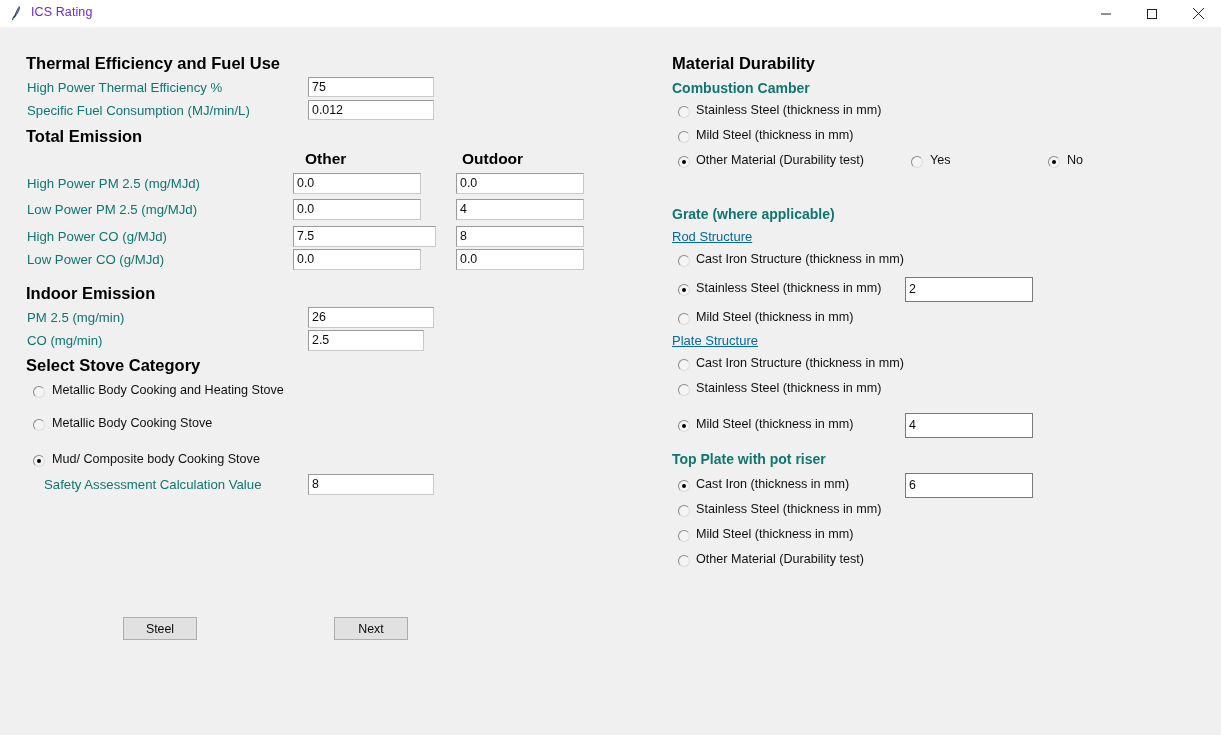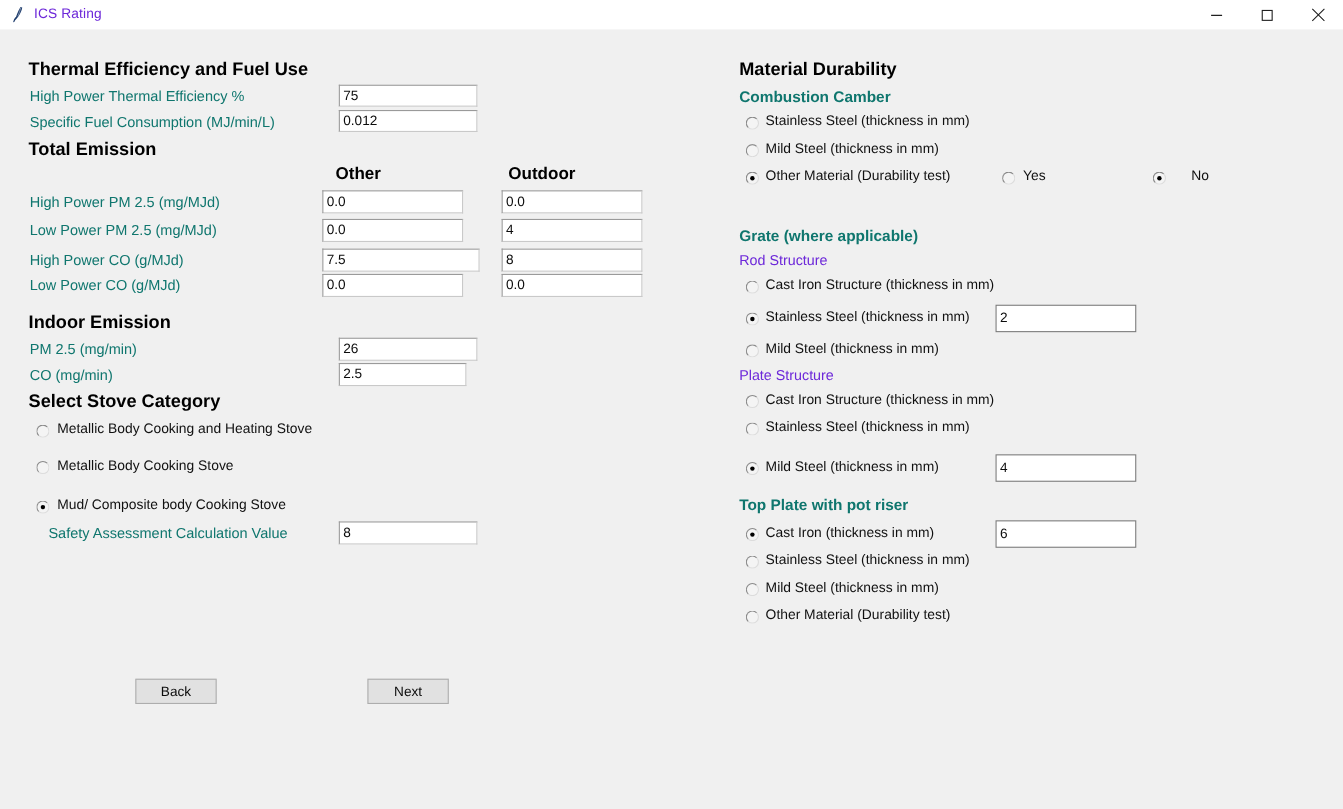--- a/index.html
+++ b/index.html
@@ -48,21 +48,21 @@
     font-weight:bold;font-size:16.5px;color:#000;
     white-space:nowrap;
   }
   .h-med{
     font-family:"Liberation Sans",sans-serif;
     font-weight:bold;font-size:14px;color:#0f766e;
     white-space:nowrap;
   }
   .h-under{
     font-family:"Liberation Sans",sans-serif;
-    font-size:13px;color:#6d28d9;
+    font-size:13px;color:#0369a1;text-decoration:underline;
     white-space:nowrap;
   }
   .col-head{
     font-family:"Liberation Sans",sans-serif;
     font-weight:bold;font-size:15.5px;color:#000;
     white-space:nowrap;
   }
   
   .lbl{
     font-family:"Liberation Sans",sans-serif;
@@ -212,21 +212,21 @@
   </div>
 
   <div class="abs" style="left:33px;top:388px;width:400px;height:22px;">
     <span class="radio" style="left:0;top:4px;"></span>
     <span class="rlbl" style="position:absolute;left:19px;top:1px;">Metallic Body Cooking Stove</span>
   </div>
 
   <div class="abs lbl" style="left:44px;top:450px;">Safety Assessment Calculation Value</div>
   <div class="abs tbox" style="left:308px;top:447px;width:126px;height:21px;">8</div>
 
-  <div class="pbtn" style="left:123px;top:590px;width:74px;height:23px;">Back</div>
+  <div class="pbtn" style="left:123px;top:590px;width:74px;height:23px;">Steel</div>
   <div class="pbtn" style="left:334px;top:590px;width:74px;height:23px;">Next</div>
 
   <div class="abs h-big" style="left:672px;top:27px;">Material Durability</div>
 
   <div class="abs h-med" style="left:672px;top:53px;">Combustion Camber</div>
 
   <div class="abs" style="left:678px;top:76px;width:300px;height:20px;">
     <span class="radio" style="left:0;top:3px;"></span>
     <span class="rlbl" style="position:absolute;left:18px;top:0px;">Stainless Steel (thickness in mm)</span>
   </div>
@@ -241,21 +241,21 @@
     <span class="rlbl" style="position:absolute;left:18px;top:0px;">Other Material (Durability test)</span>
   </div>
 
   <div class="abs" style="left:911px;top:126px;width:90px;height:20px;">
     <span class="radio" style="left:0;top:3px;"></span>
     <span class="rlbl" style="position:absolute;left:19px;top:0px;">Yes</span>
   </div>
 
   <div class="abs" style="left:1048px;top:126px;width:90px;height:20px;">
     <span class="radio on" style="left:0;top:3px;"></span>
-    <span class="rlbl" style="position:absolute;left:19px;top:0px;margin-left:16px;">No</span>
+    <span class="rlbl" style="position:absolute;left:19px;top:0px;">No</span>
   </div>
 
   <div class="abs h-med" style="left:672px;top:179px;">Grate (where applicable)</div>
 
   <div class="abs h-under" style="left:672px;top:202px;">Rod Structure</div>
 
   <div class="abs" style="left:678px;top:225px;width:300px;height:20px;">
     <span class="radio" style="left:0;top:3px;"></span>
     <span class="rlbl" style="position:absolute;left:18px;top:0px;">Cast Iron Structure (thickness in mm)</span>
   </div>

